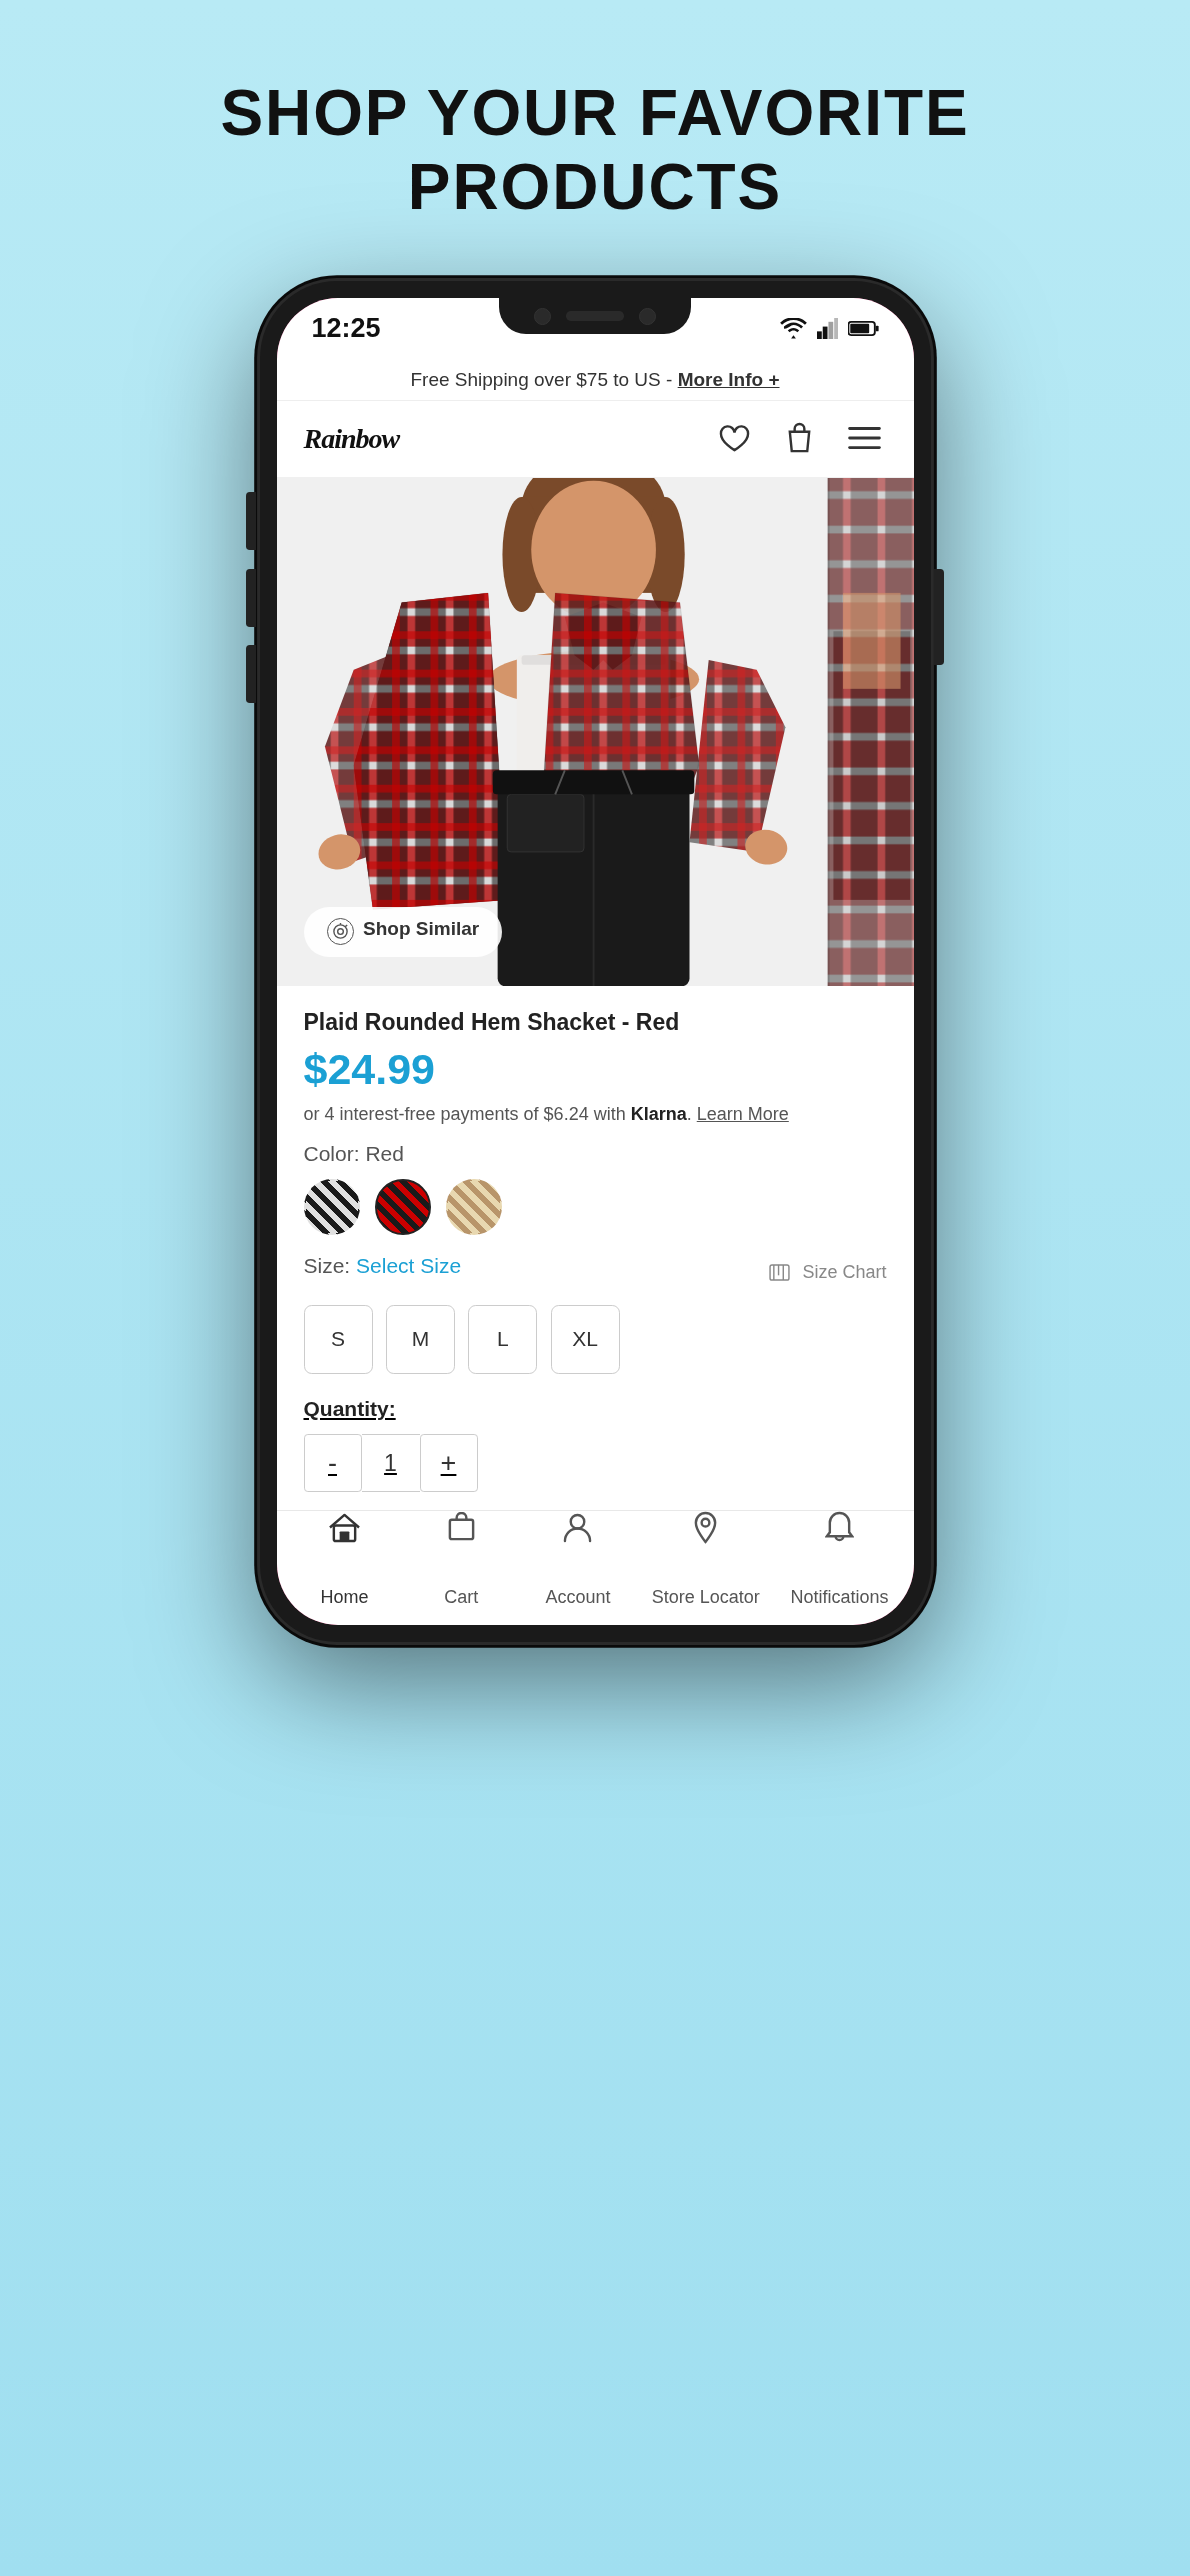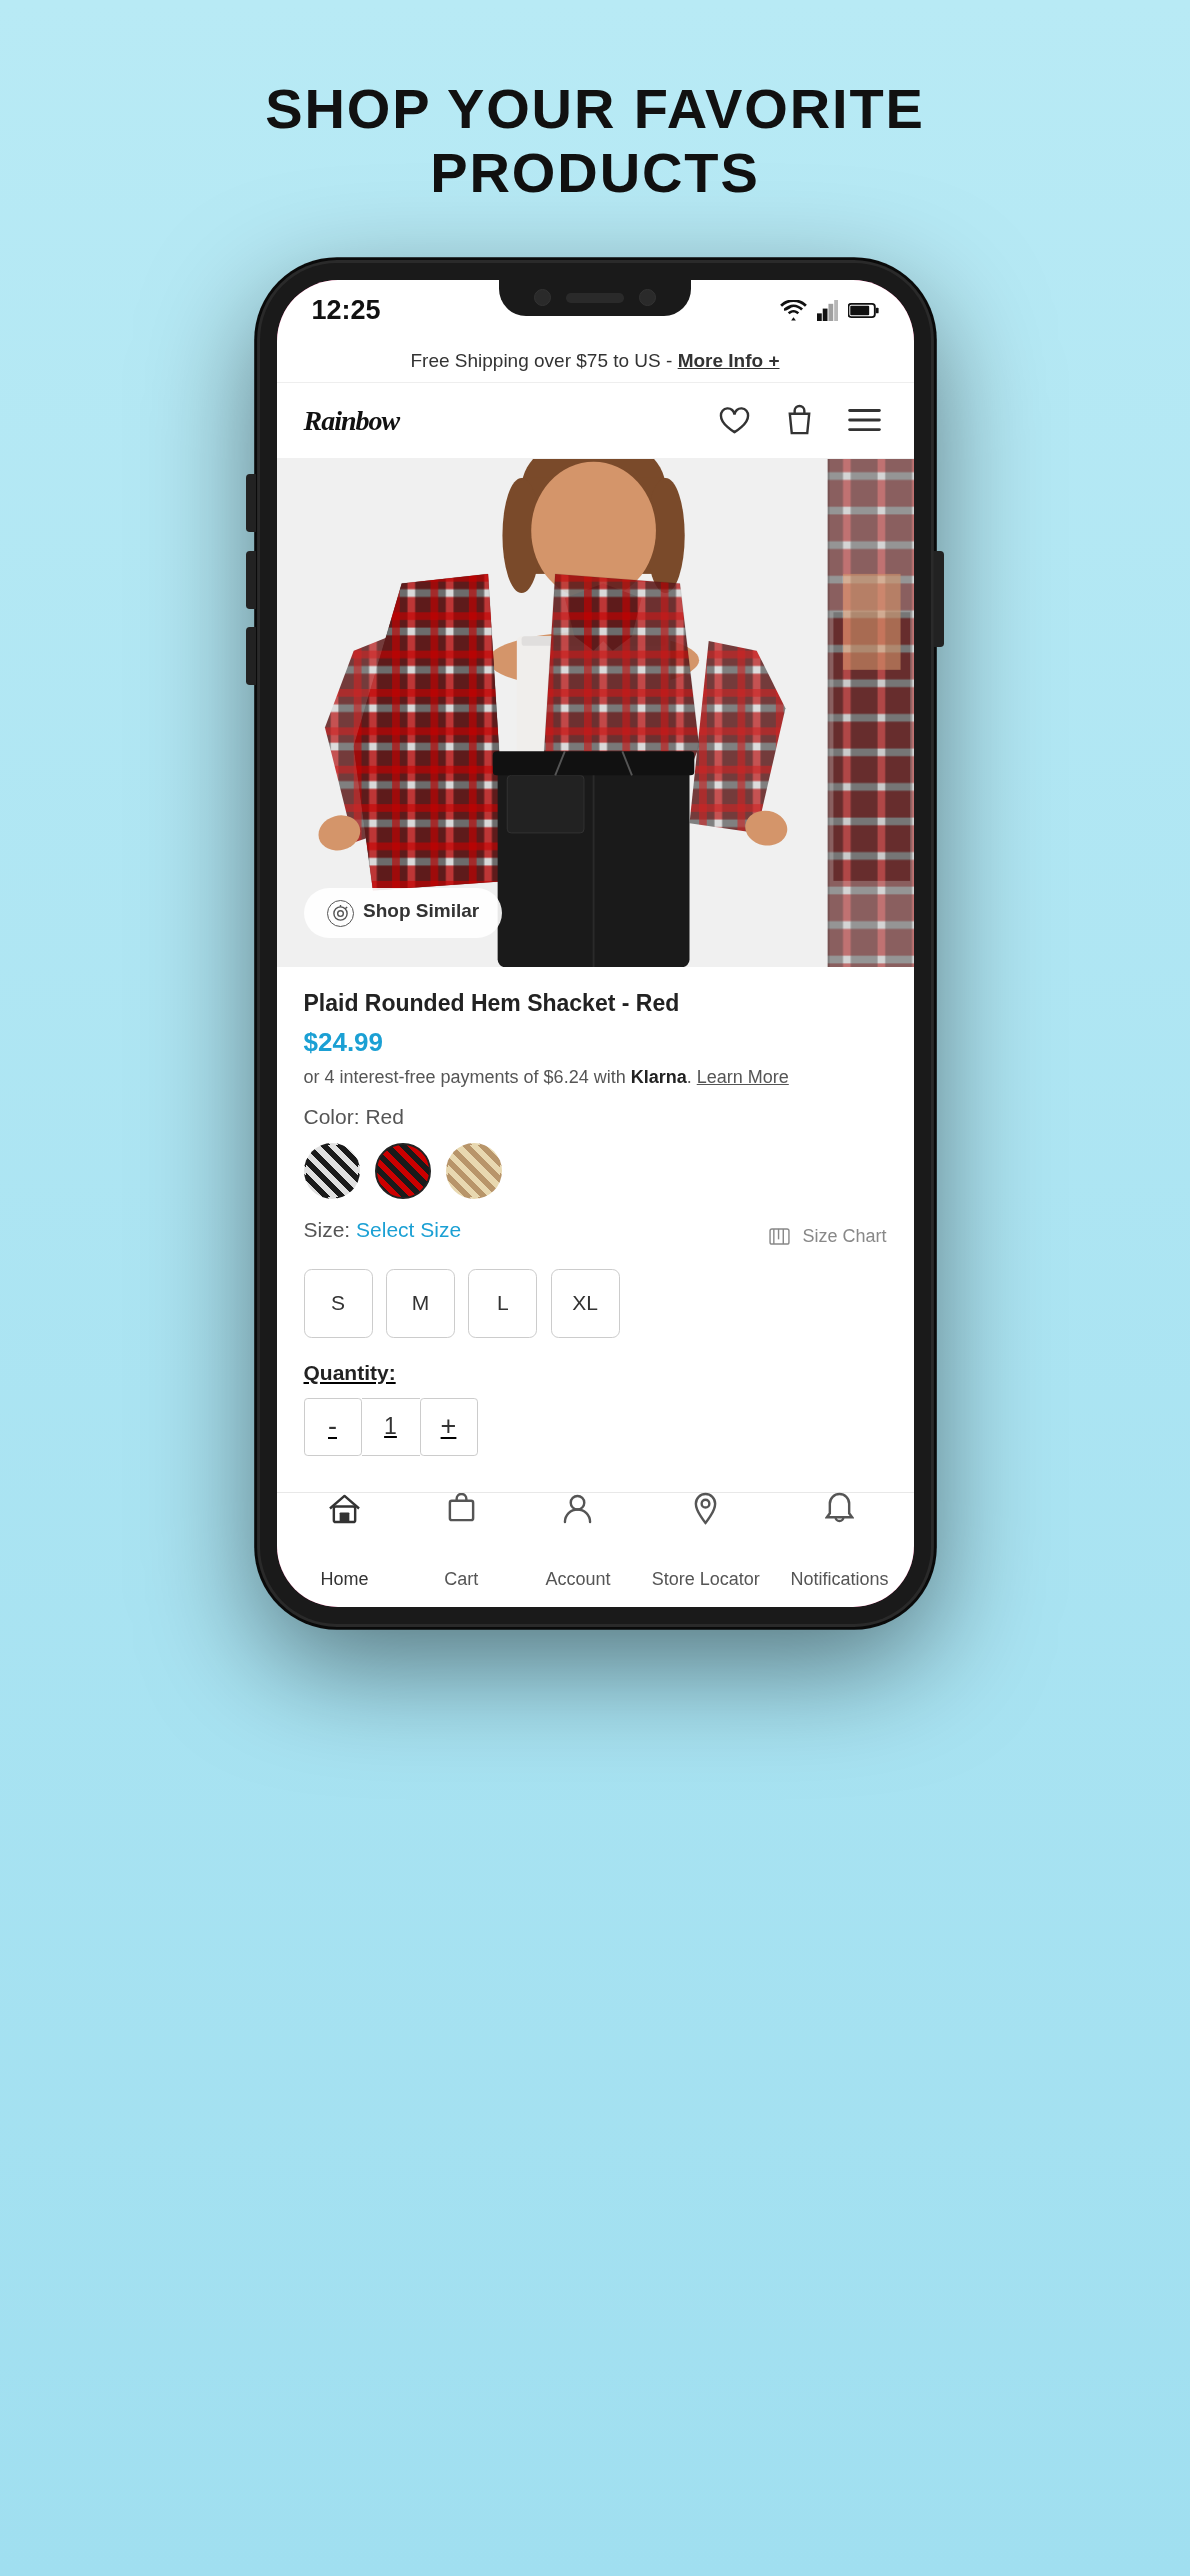--- a/index.html
+++ b/index.html
@@ -15,21 +15,21 @@
       font-family: -apple-system, BlinkMacSystemFont, 'Helvetica Neue', Arial, sans-serif;
       overflow: hidden;
     }
 
     .page-header {
       text-align: center;
       padding: 77px 58px 38px;
     }
 
     .page-header h1 {
-      font-size: 56px;
+      font-size: 64px;
       font-weight: 900;
       color: #111;
       line-height: 1.15;
       letter-spacing: 1.9px;
       text-transform: uppercase;
     }
 
     .phone-wrapper {
       position: relative;
       width: 671px;
@@ -244,21 +244,21 @@
     }
 
     .product-name {
       font-size: 23px;
       font-weight: 600;
       color: #222;
       margin-bottom: 9.6px;
     }
 
     .product-price {
-      font-size: 26px;
+      font-size: 43px;
       font-weight: 700;
       color: #1ba0d4;
       margin-bottom: 9.6px;
     }
 
     .klarna-text {
       font-size: 18px;
       color: #555;
       margin-bottom: 17px;
     }

